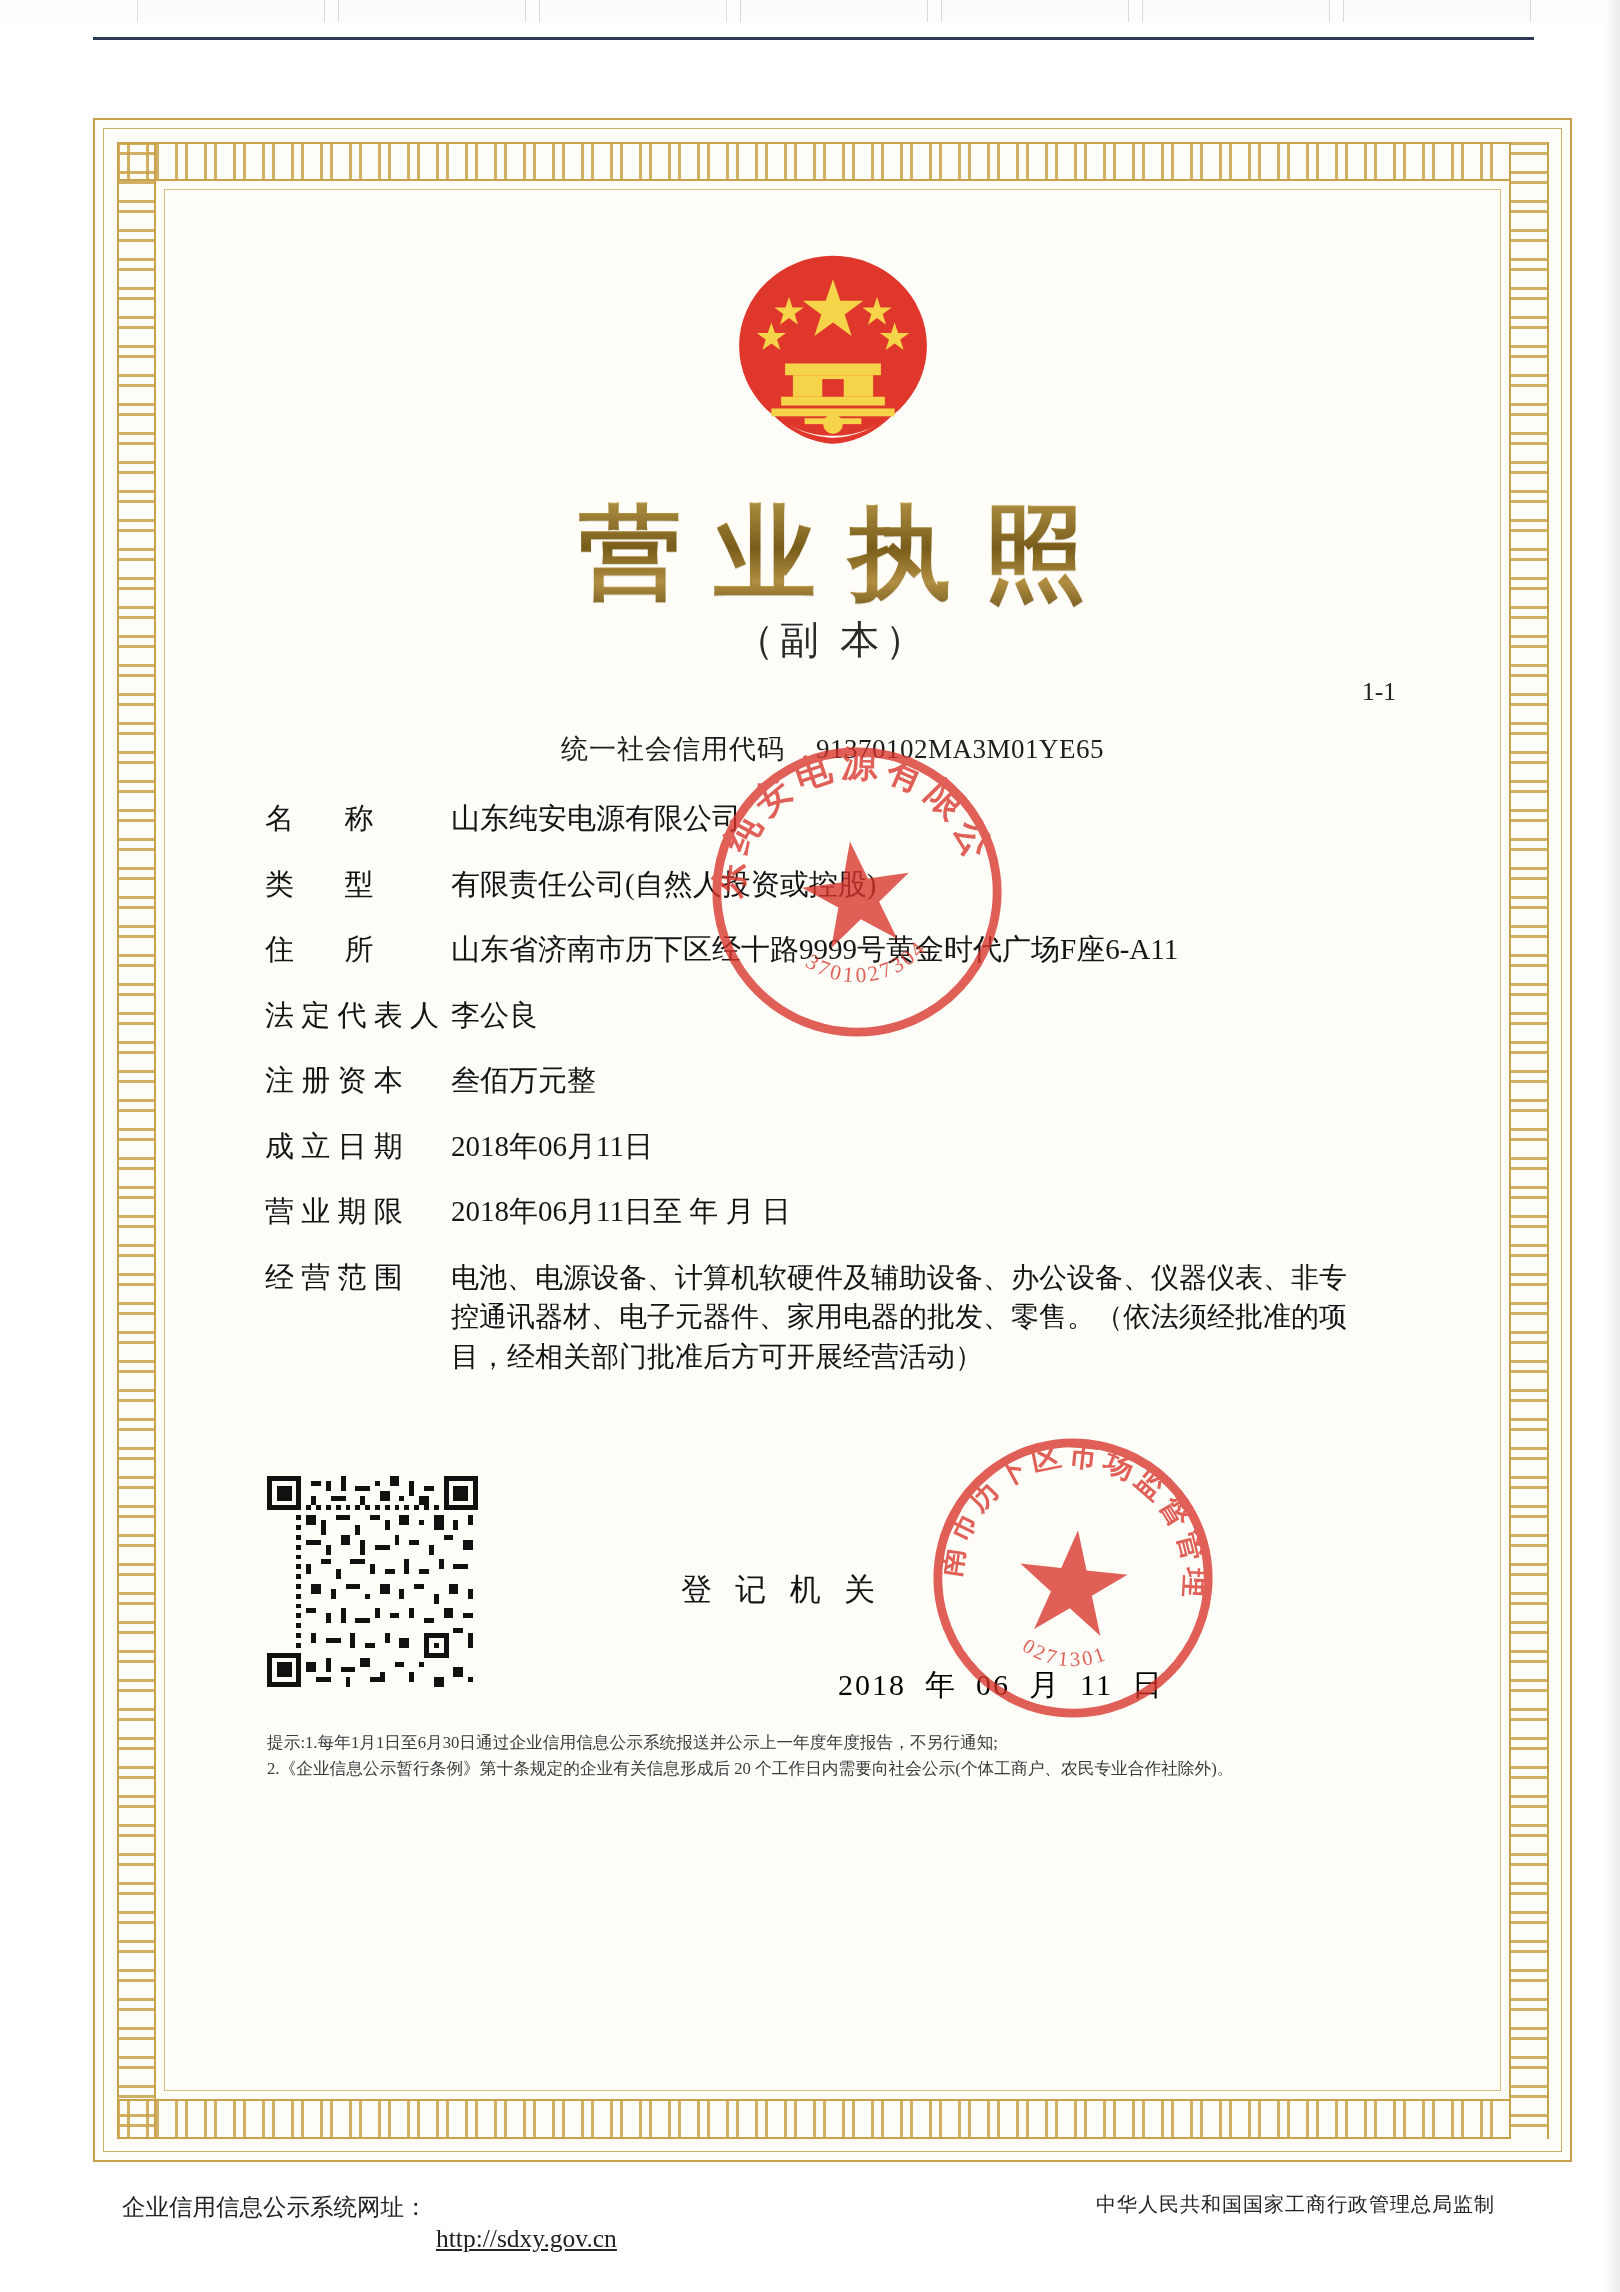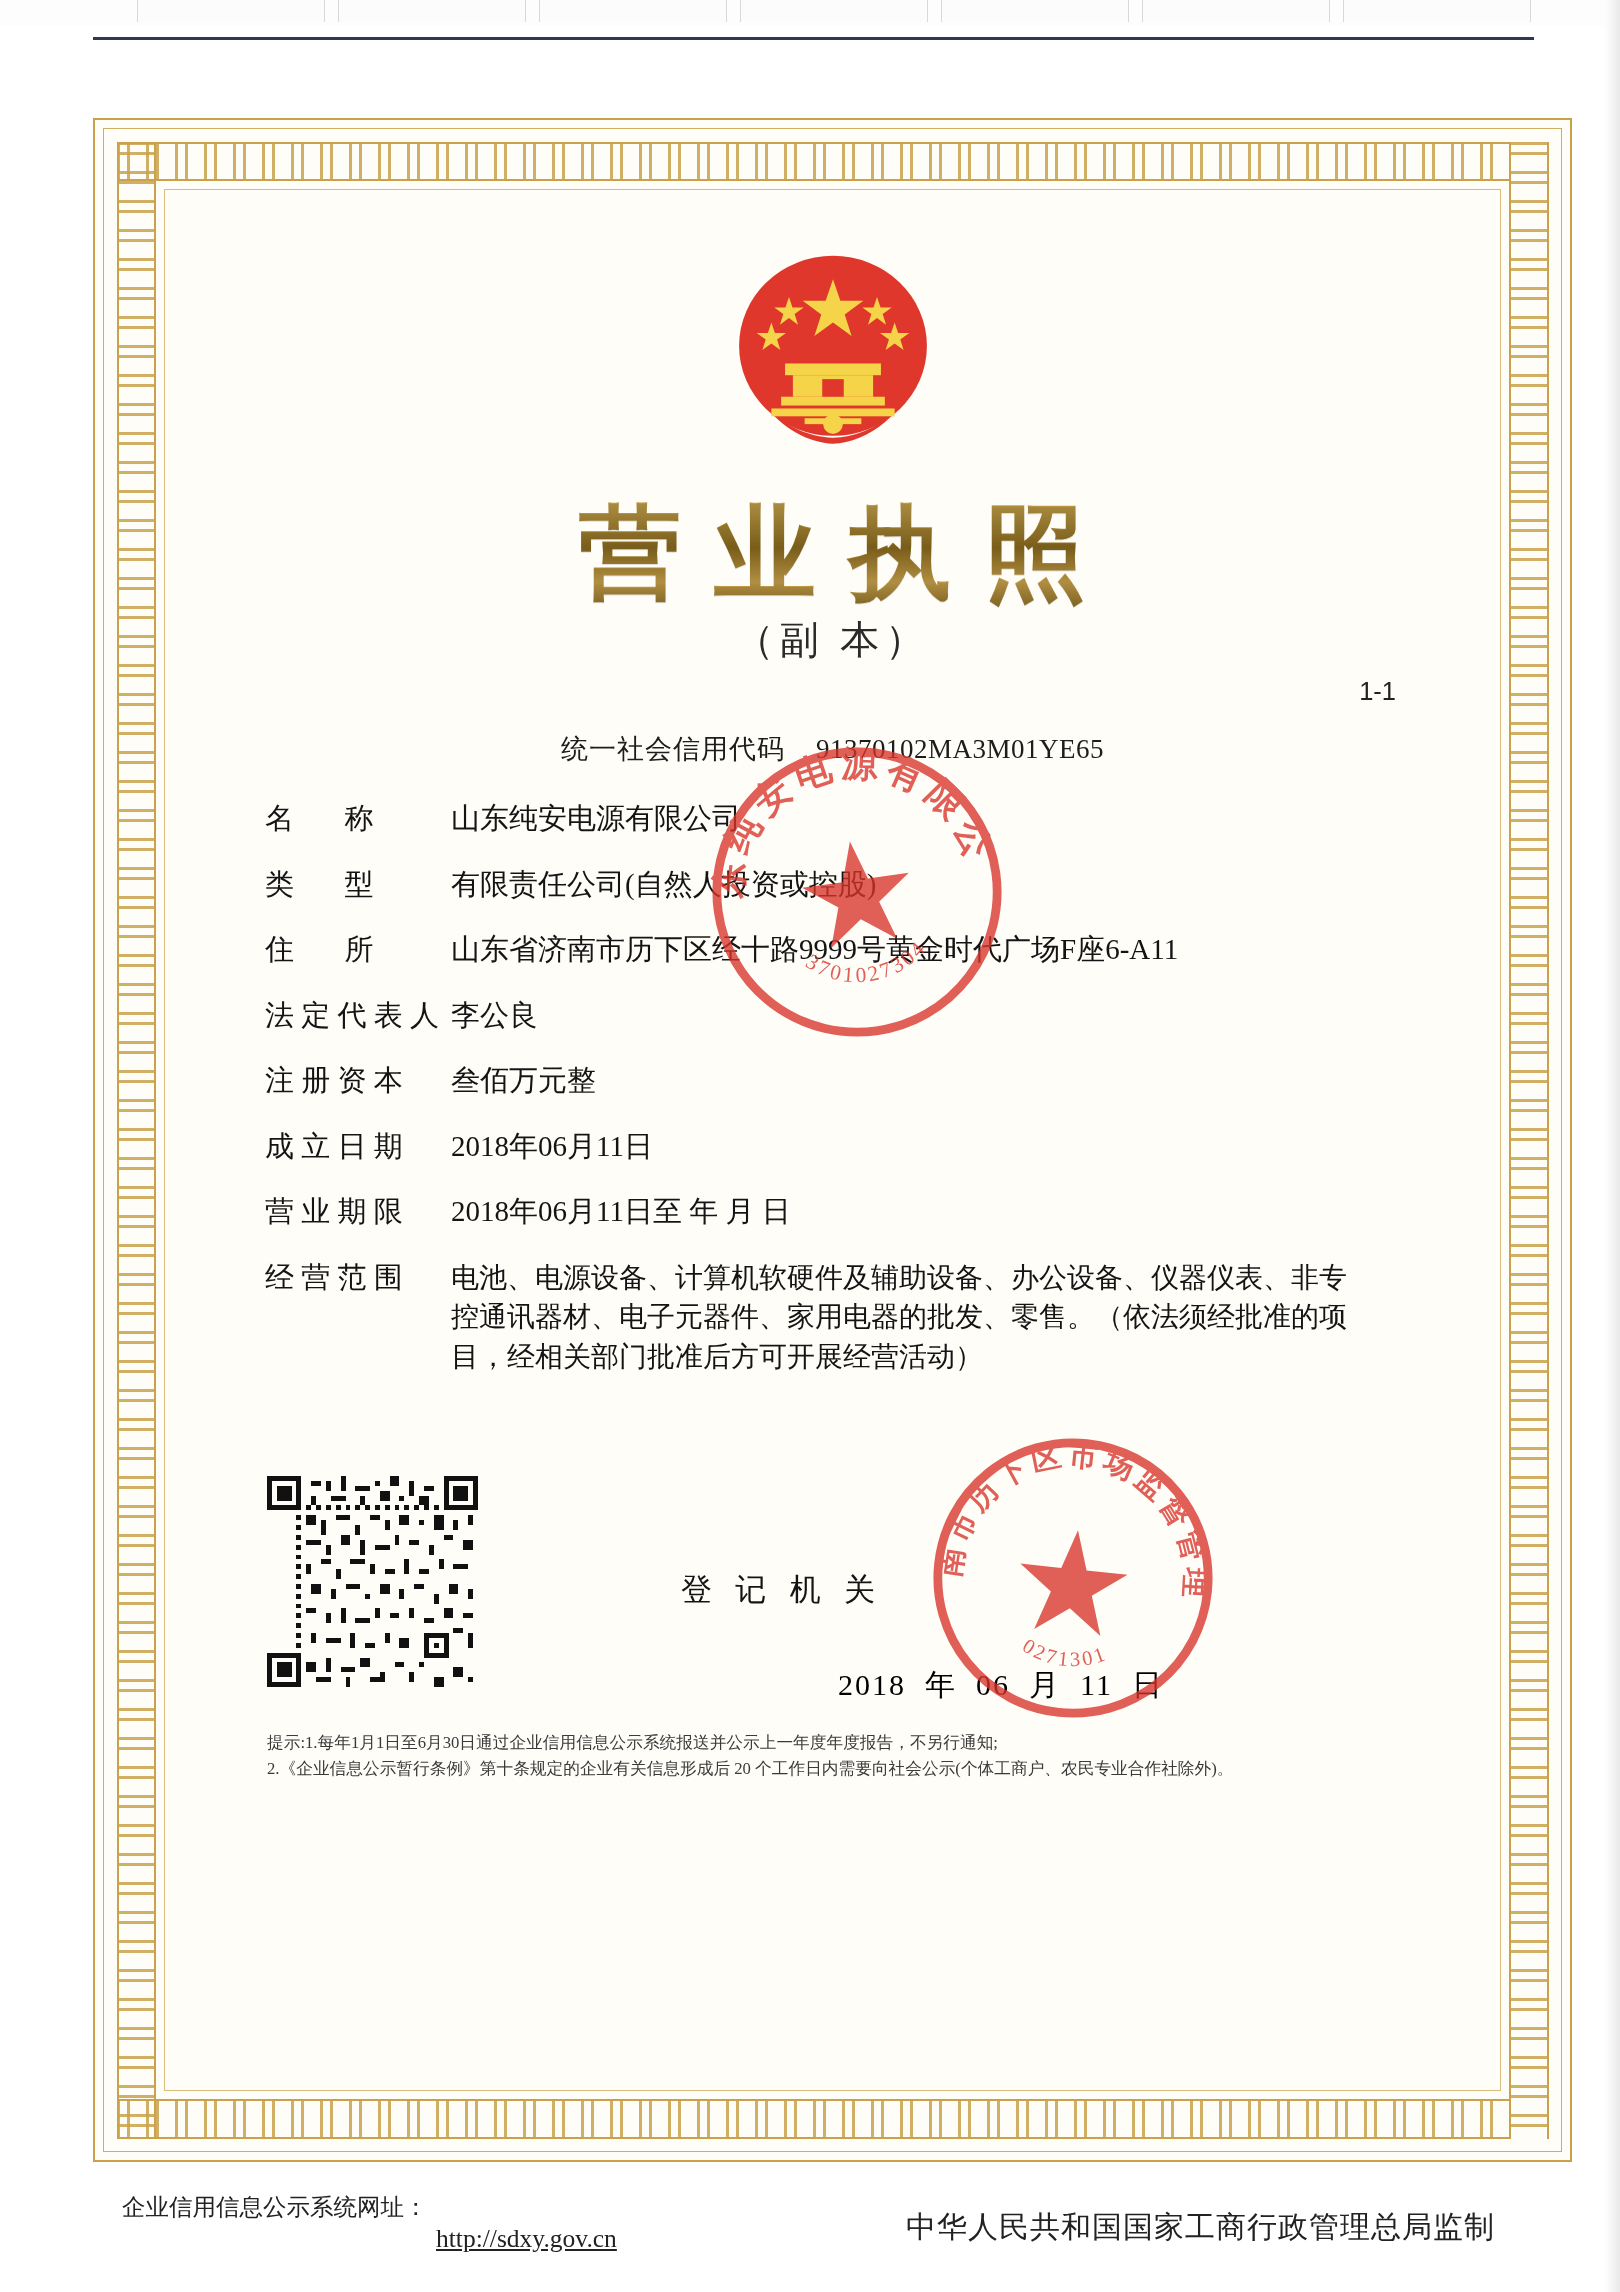--- a/index.html
+++ b/index.html
@@ -45,21 +45,21 @@
   .emblem{position:absolute;left:50%;top:132px;transform:translateX(-50%);width:225px;height:225px;}
 
   
   .title{position:absolute;left:0;right:0;top:368px;text-align:center;
         font-family:"DejaVu Sans",sans-serif;font-weight:bold;font-size:102px;letter-spacing:33px;
         text-indent:33px;
         background:linear-gradient(180deg,#d8b45a 0%,#8a6a1e 45%,#c9a24b 70%,#6d5314 100%);
         -webkit-background-clip:text;background-clip:text;color:transparent;
         text-shadow:0 1px 0 rgba(0,0,0,.12);}
   .subtitle{position:absolute;left:0;right:0;top:495px;text-align:center;font-size:39px;letter-spacing:5.9px;color:#2a2a2a;}
-  .copy-no{position:absolute;right:176px;top:559px;font-size:25.5px;color:#222;font-family:Liberation Sans, sans-serif;}
+  .copy-no{position:absolute;right:176px;top:559px;font-size:25.5px;color:#222;font-family:Liberation Serif, serif;}
 
   .credit{position:absolute;left:0;right:0;top:613px;text-align:center;font-size:27px;color:#1d1d1d;letter-spacing:1px;}
   .credit .code{font-family:"Liberation Serif",serif;letter-spacing:0.5px;}
 
   
   .fields{position:absolute;left:172px;top:681px;width:1108px;}
   .row{display:flex;align-items:flex-start;margin-bottom:25.5px;}
   .lab{width:186px;flex:0 0 186px;font-size:29px;color:#141414;letter-spacing:0;white-space:nowrap;}
   .lab.sp4{letter-spacing:21.6px;}
   .val{font-size:29px;color:#141414;line-height:1.32;flex:1;}
@@ -81,21 +81,21 @@
   .seal svg{display:block;}
 
   
   .notes{position:absolute;left:174px;top:1612px;width:1157px;font-size:16.7px;color:#3a3a3a;line-height:1.55;}
   .notes div{white-space:nowrap;}
 
   
   .footer{position:absolute;left:93px;top:2191px;width:1441px;}
   .foot-left{position:absolute;left:29px;top:0;font-size:23.5px;color:#222;}
   .foot-url{position:absolute;left:343px;top:33px;font-size:25.5px;color:#222;font-family:"Liberation Serif",serif;text-decoration:underline;}
-  .foot-right{position:absolute;right:39px;top:16px;font-size:30px;color:#222;letter-spacing:1px;}
+  .foot-right{position:absolute;right:39px;top:0;font-size:20px;color:#222;letter-spacing:1px;}
 
   .scan-right{position:absolute;right:0;top:0;width:15.7px;height:2293px;background:linear-gradient(to right,#ffffff,#e9e9e9);}
 </style>
 </head>
 <body>
 
 <div class="scan-top">
   <div class="seg" style="left:137px;width:186px;"></div>
   <div class="seg" style="left:338px;width:186px;"></div>
   <div class="seg" style="left:539px;width:186px;"></div>

